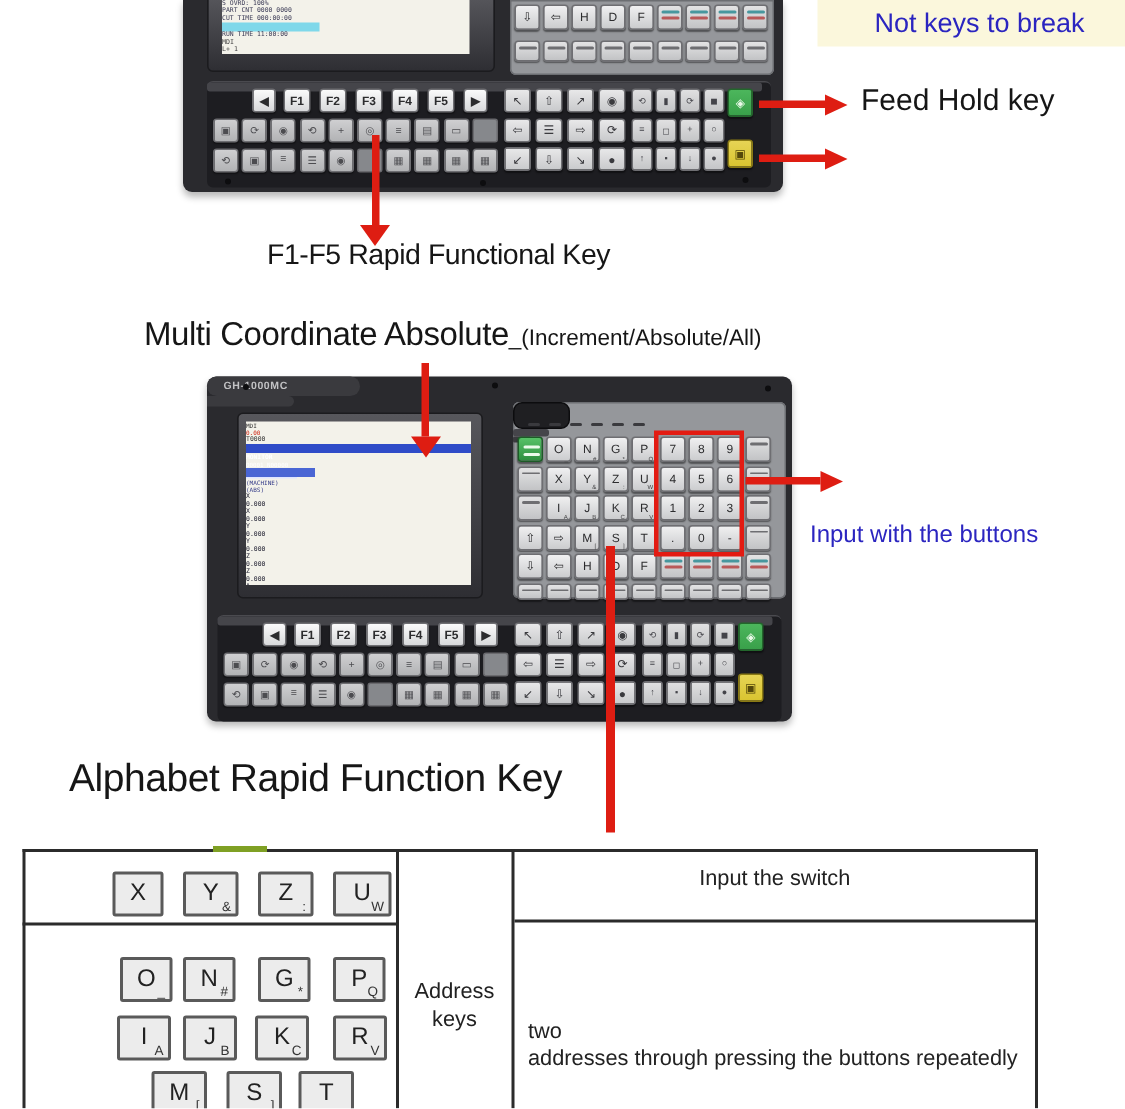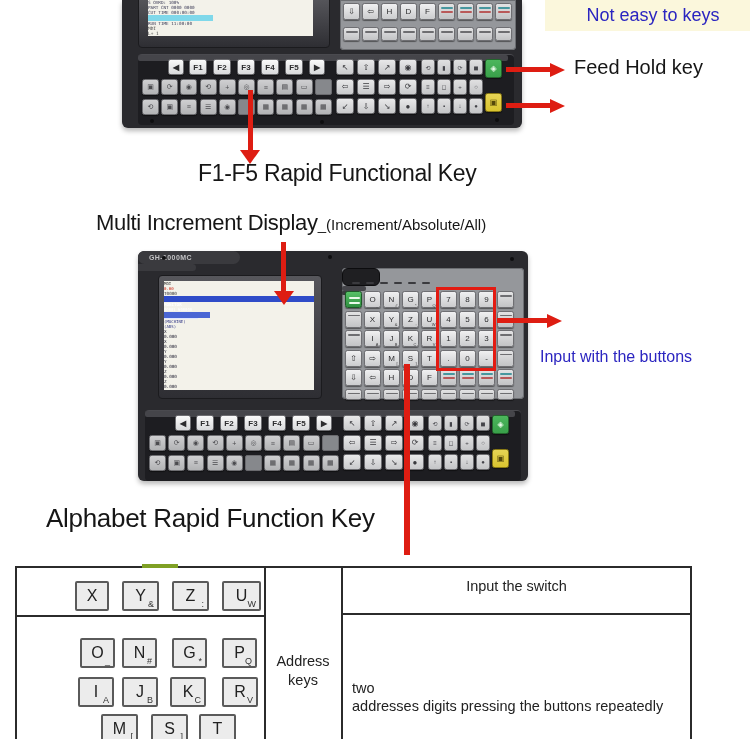--- a/index.html
+++ b/index.html
@@ -654,35 +654,35 @@
         <div class="key" style="left: 347px; top: 4px; width: 17px; height: 19px; font-size: 8px; background: linear-gradient(rgb(76, 182, 92), rgb(57, 160, 74)); color: rgb(234, 250, 233); border-color: rgb(35, 102, 44);">
           <span>◈</span>
         </div>
         <div class="key" style="left: 347px; top: 38px; width: 17px; height: 19px; font-size: 8px; background: linear-gradient(rgb(230, 212, 85), rgb(217, 196, 48)); color: rgb(85, 72, 10); border-color: rgb(138, 122, 20);">
           <span>▣</span>
         </div>
       </div>
     </div>
 
   <div class="abs" style="left:545px;top:0;width:205px;height:31px;background:#fbf7dc;"></div>
-  <div class="txt blue" style="left:558px;top:5px;width:190px;font-size:18px;text-align:center;">Not easy to keys</div>
+  <div class="txt blue" style="left:558px;top:5px;width:190px;font-size:18px;text-align:center;">Not keys to break</div>
 
   <div class="shaft" style="left:506px;top:67px;width:44px;height:5px;"></div>
   <div class="headR" style="left:550px;top:62.5px;"></div>
   <div class="txt" style="left:574px;top:56px;font-size:20px;">Feed Hold key</div>
 
   <div class="shaft" style="left:506px;top:103px;width:44px;height:5px;"></div>
   <div class="headR" style="left:550px;top:98.5px;"></div>
 
   <div class="shaft" style="left:248px;top:90px;width:4.5px;height:60px;"></div>
   <div class="headD" style="left:240px;top:150px;"></div>
-  <div class="txt" style="left:178px;top:160px;font-size:23px;letter-spacing:-0.3px;margin-left:20px;">F1-F5 Rapid Functional Key</div>
+  <div class="txt" style="left:178px;top:160px;font-size:19px;letter-spacing:-0.3px;">F1-F5 Rapid Functional Key</div>
 
   <div class="abs" style="left:96px;top:210px;white-space:nowrap;">
-    <span style="font-size:22px;letter-spacing:-0.3px;color:#161616;">Multi Increment Display</span><span style="font-size:15px;color:#161616;">_(Increment/Absolute/All)</span>
+    <span style="font-size:22px;letter-spacing:-0.3px;color:#161616;">Multi Coordinate Absolute</span><span style="font-size:15px;color:#161616;">_(Increment/Absolute/All)</span>
   </div>
   <div class="shaft" style="left:281px;top:242px;width:5px;height:49px;"></div>
   <div class="headD" style="left:273.5px;top:291px;"></div>
 
   <div class="abs" style="left:436px;top:287px;width:60px;height:84px;border:3px solid #e31b12;box-sizing:border-box;z-index:6;"></div>
   <div class="shaft" style="left:497px;top:318px;width:50px;height:5px;"></div>
   <div class="headR" style="left:547px;top:313.5px;"></div>
   <div class="txt blue" style="left:540px;top:348px;font-size:16px;">Input with the buttons</div>
 
   <div class="shaft" style="left:404px;top:364px;width:6px;height:191px;"></div>
@@ -693,21 +693,21 @@
   <div class="tline" style="left:15px;top:566px;width:2px;height:173px;"></div>
   <div class="tline" style="left:264px;top:566px;width:2px;height:173px;"></div>
   <div class="tline" style="left:341px;top:566px;width:2px;height:173px;"></div>
   <div class="tline" style="left:690px;top:566px;width:2px;height:173px;"></div>
   <div class="tline" style="left:15px;top:615px;width:251px;height:2px;"></div>
   <div class="tline" style="left:343px;top:613px;width:349px;height:2px;"></div>
 
   <div class="txt" style="left:343px;top:578px;width:347px;text-align:center;font-size:14.5px;color:#222;">Input the switch</div>
   <div class="abs" style="left:270px;top:652px;width:66px;text-align:center;font-size:14.5px;color:#222;line-height:19px;">Address keys</div>
   <div class="txt" style="left:352px;top:680px;font-size:14.5px;color:#222;">two</div>
-  <div class="txt" style="left:352px;top:698px;font-size:14.5px;color:#222;">addresses digits pressing the buttons repeatedly</div>
+  <div class="txt" style="left:352px;top:698px;font-size:14.5px;color:#222;">addresses through pressing the buttons repeatedly</div>
   <div id="table-keys">
       <div class="tkey" style="left: 75px; top: 581px; width: 34px; height: 30px;">
         <span>X</span>
       </div>
       <div class="tkey" style="left: 122px; top: 581px; width: 37px; height: 30px;">
         <span>Y</span>
         <span class="sub">&amp;</span>
       </div>
       <div class="tkey" style="left: 172px; top: 581px; width: 37px; height: 30px;">
         <span>Z</span>

